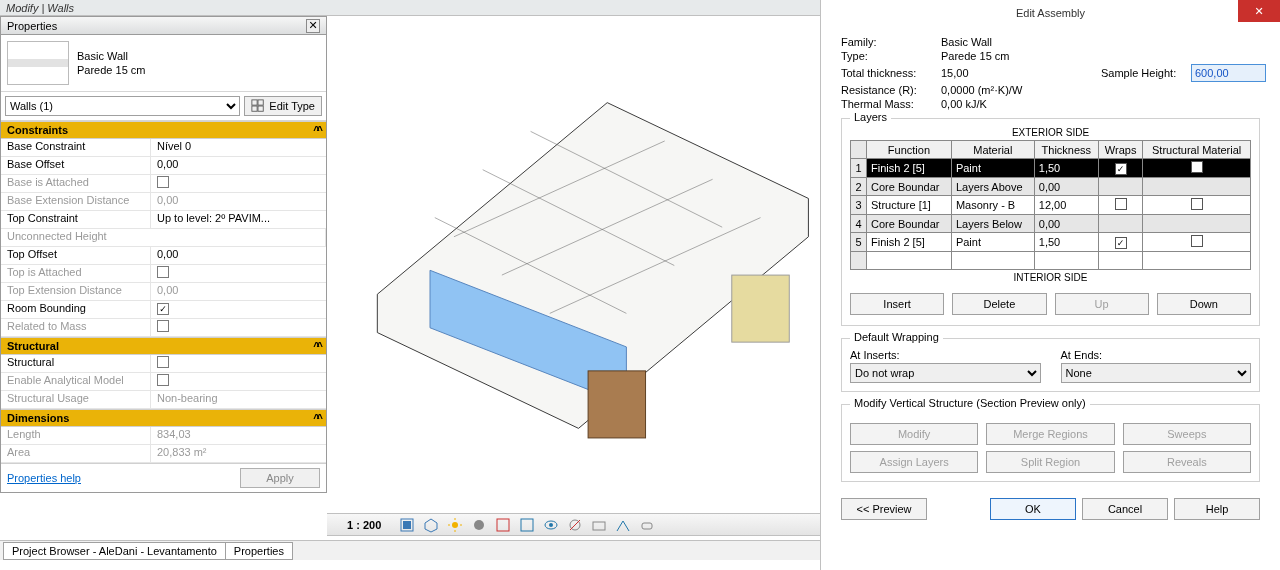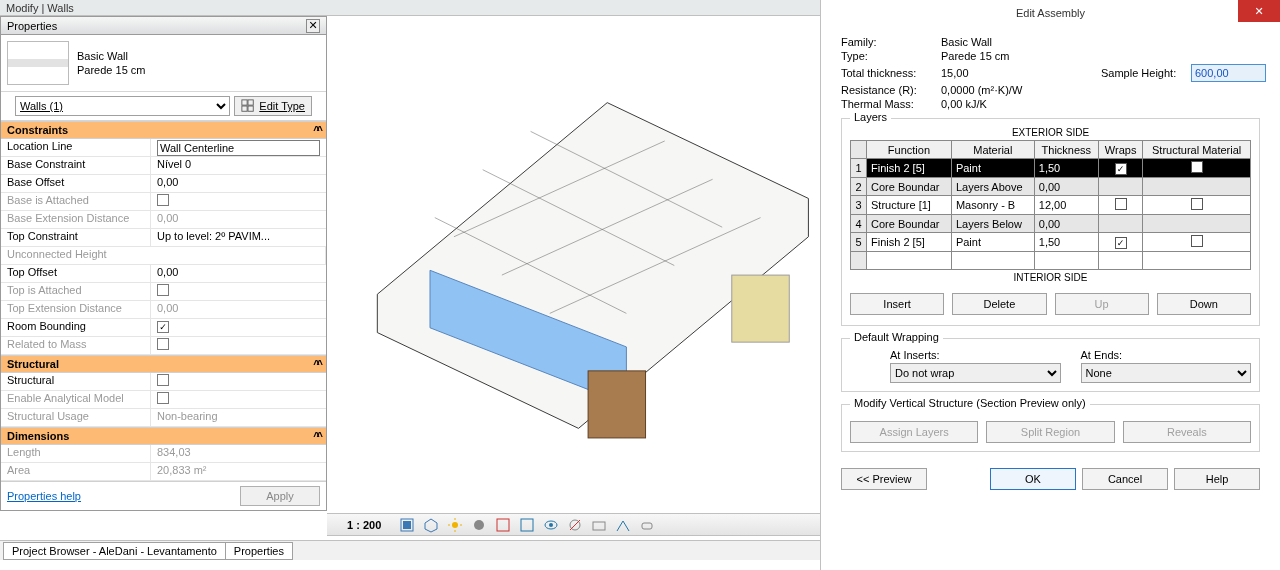--- a/index.html
+++ b/index.html
@@ -1,35 +1,35 @@
 <!DOCTYPE html>
 <html><head>
 <meta charset="utf-8">
 <style>
 * { box-sizing: border-box; margin: 0; padding: 0; font-family: "Segoe UI", Tahoma, sans-serif; font-size: 11px; }
 body { background: #fff; width: 1280px; height: 570px; overflow: hidden; position: relative; }
 
 
-.ribbon-tab { position: absolute; top: 0; left: 0; width: 820px; height: 16px; background: #e7eaeb; border-bottom: 1px solid #c0c0c0; padding: 0 6px; color: #333; line-height: 16px; }
+.ribbon-tab { position: absolute; top: 0; left: 0; width: 820px; height: 16px; background: #e7eaeb; border-bottom: 1px solid #c0c0c0; padding: 0 6px; color: #333; line-height: 16px; font-style: italic; }
 
 
 .props-panel { position: absolute; top: 16px; left: 0; width: 327px; background: #fff; border: 1px solid #9a9a9a; }
 .props-title { display:flex; align-items:center; justify-content:space-between; background: linear-gradient(#f6f6f6,#dcdedf); border-bottom:1px solid #9a9a9a; padding: 2px 6px; height:18px; }
 .props-title .close { width:14px; height:14px; border:1px solid #8a8a8a; display:flex; align-items:center; justify-content:center; background:#eee; cursor:pointer; }
 .type-row { display:flex; align-items:center; gap:8px; padding:6px; border-bottom:1px solid #d6d6d6; }
 .type-thumb { width:62px; height:44px; border:1px solid #bbb; background: linear-gradient(#fff 40%,#e2e2e2 41%,#e2e2e2 59%,#fff 60%); }
 .type-text div { line-height:14px; }
-.selector-row { display:flex; align-items:center; gap:4px; padding:4px 14px; border-bottom:1px solid #d6d6d6;text-decoration:underline; }
+.selector-row { display:flex; align-items:center; gap:4px; padding:4px 4px; border-bottom:1px solid #d6d6d6; }
 .selector-row select { flex:1; height:20px; border:1px solid #a0a0a0; background:#fff; }
 .edit-type-btn { display:flex; align-items:center; gap:4px; border:1px solid #a0a0a0; background:#f0f0f0; height:20px; padding:0 6px; cursor:pointer; }
 .edit-type-btn .ic { width:14px; height:14px; display:inline-block; }
 
 
 .pgrid { max-height: 405px; overflow:hidden; }
-.pgrid .gheader { display:flex; align-items:center; justify-content:space-between; background:#fdba74; border-top:1px solid #d0d0d0; border-bottom:1px solid #d0d0d0; padding:2px 6px; font-weight:bold; }
+.pgrid .gheader { display:flex; align-items:center; justify-content:space-between; background:#eab308; border-top:1px solid #d0d0d0; border-bottom:1px solid #d0d0d0; padding:2px 6px; font-weight:bold; }
 .pgrid .gheader .chev { letter-spacing:-3px; }
 .pgrid .row { display:flex; border-bottom:1px solid #e5e5e5; height:18px; }
 .pgrid .row.dis { color:#9a9a9a; }
 .pgrid .row >div:first-child { width:150px; padding:1px 6px; border-right:1px solid #e5e5e5; }
 .pgrid .row >div:last-child { flex:1; padding:1px 6px; }
 .pgrid input[type=text]{ width:100%; height:16px; border:1px solid #7a7a7a; padding:0 2px; }
 .pgrid .chk { width:12px; height:12px; border:1px solid #7a7a7a; display:inline-block; background:#fff; text-align:center; line-height:10px; font-size:9px; }
 
 .props-footer { display:flex; align-items:center; justify-content:space-between; padding:4px 6px; border-top:1px solid #d0d0d0; }
 .props-footer a { color:#0066cc; text-decoration:underline; }
@@ -73,21 +73,21 @@
 .layer-table .chkcell { text-align:center; }
 .layer-table .chkcell .chk { width:12px; height:12px; border:1px solid #555; display:inline-block; background:#fff; line-height:10px; font-size:9px;}
 .layer-table tr.sel .chkcell .chk { background:#fff; color:#000;}
 .layer-table tr.empty td { height:18px; }
 
 .btn-row { display:flex; gap:8px; justify-content:space-between; margin-top:8px;}
 .btn-row button { flex:1; height:22px; border:1px solid #a0a0a0; background:#f3f3f3; cursor:pointer;}
 .btn-row button:disabled { color:#a0a0a0; }
 
 .group { border:1px solid #d0d0d0; padding:10px 8px 8px; margin-top:12px; position:relative;}
-.wrap-row { display:flex; gap:20px;margin-left:40px; }
+.wrap-row { display:flex; gap:20px; }
 .wrap-row > div { flex:1; }
 .wrap-row select { width:100%; height:20px; border:1px solid #a0a0a0; margin-top:2px;}
 
 .dlg-footer { display:flex; gap:6px; justify-content:flex-end; padding:8px 20px; }
 .dlg-footer button { width:86px; height:22px; border:1px solid #a0a0a0; background:#f3f3f3; cursor:pointer;}
 .dlg-footer button.primary { border:1px solid #2a74c7; background:#eef5fd;}
 .dlg-footer .preview { margin-right:auto; width:86px; height:22px; border:1px solid #a0a0a0; background:#f3f3f3;}
 
 svg .sel-wall{ fill:#6fb2f3; stroke:#1d5ca8; opacity:0.75;}
 </style>
@@ -125,24 +125,20 @@
       </span>
       <span>Edit Type</span>
     </div>
   </div>
 
   <div class="pgrid">
     <div class="gheader">
       <span>Constraints</span>
         <span class="chev">^^</span>
     </div>
-    <div class="row">
-        <div>Location Line</div>
-        <div><input type="text" value="Wall Centerline" style=""></div>
-      </div>
     <div class="row">
         <div>Base Constraint</div>
         <div>Nível 0</div>
       </div>
     <div class="row">
         <div>Base Offset</div>
         <div>0,00</div>
       </div>
     <div class="row dis">
         <div>Base is Attached</div>
@@ -406,20 +402,25 @@
         </div>
         <div>
           <div>At Ends:</div>
           <select><option>None</option></select>
         </div>
       </div>
     </div>
 
     <div class="group">
       <span class="legend">Modify Vertical Structure (Section Preview only)</span>
+      <div class="btn-row">
+        <button disabled="">Modify</button>
+        <button disabled="">Merge Regions</button>
+        <button disabled="">Sweeps</button>
+      </div>
       <div class="btn-row" style="margin-top:6px;">
         <button disabled="">Assign Layers</button>
         <button disabled="">Split Region</button>
         <button disabled="">Reveals</button>
       </div>
     </div>
   </div>
 
   <div class="dlg-footer">
     <button class="preview">&lt;&lt; Preview</button>

